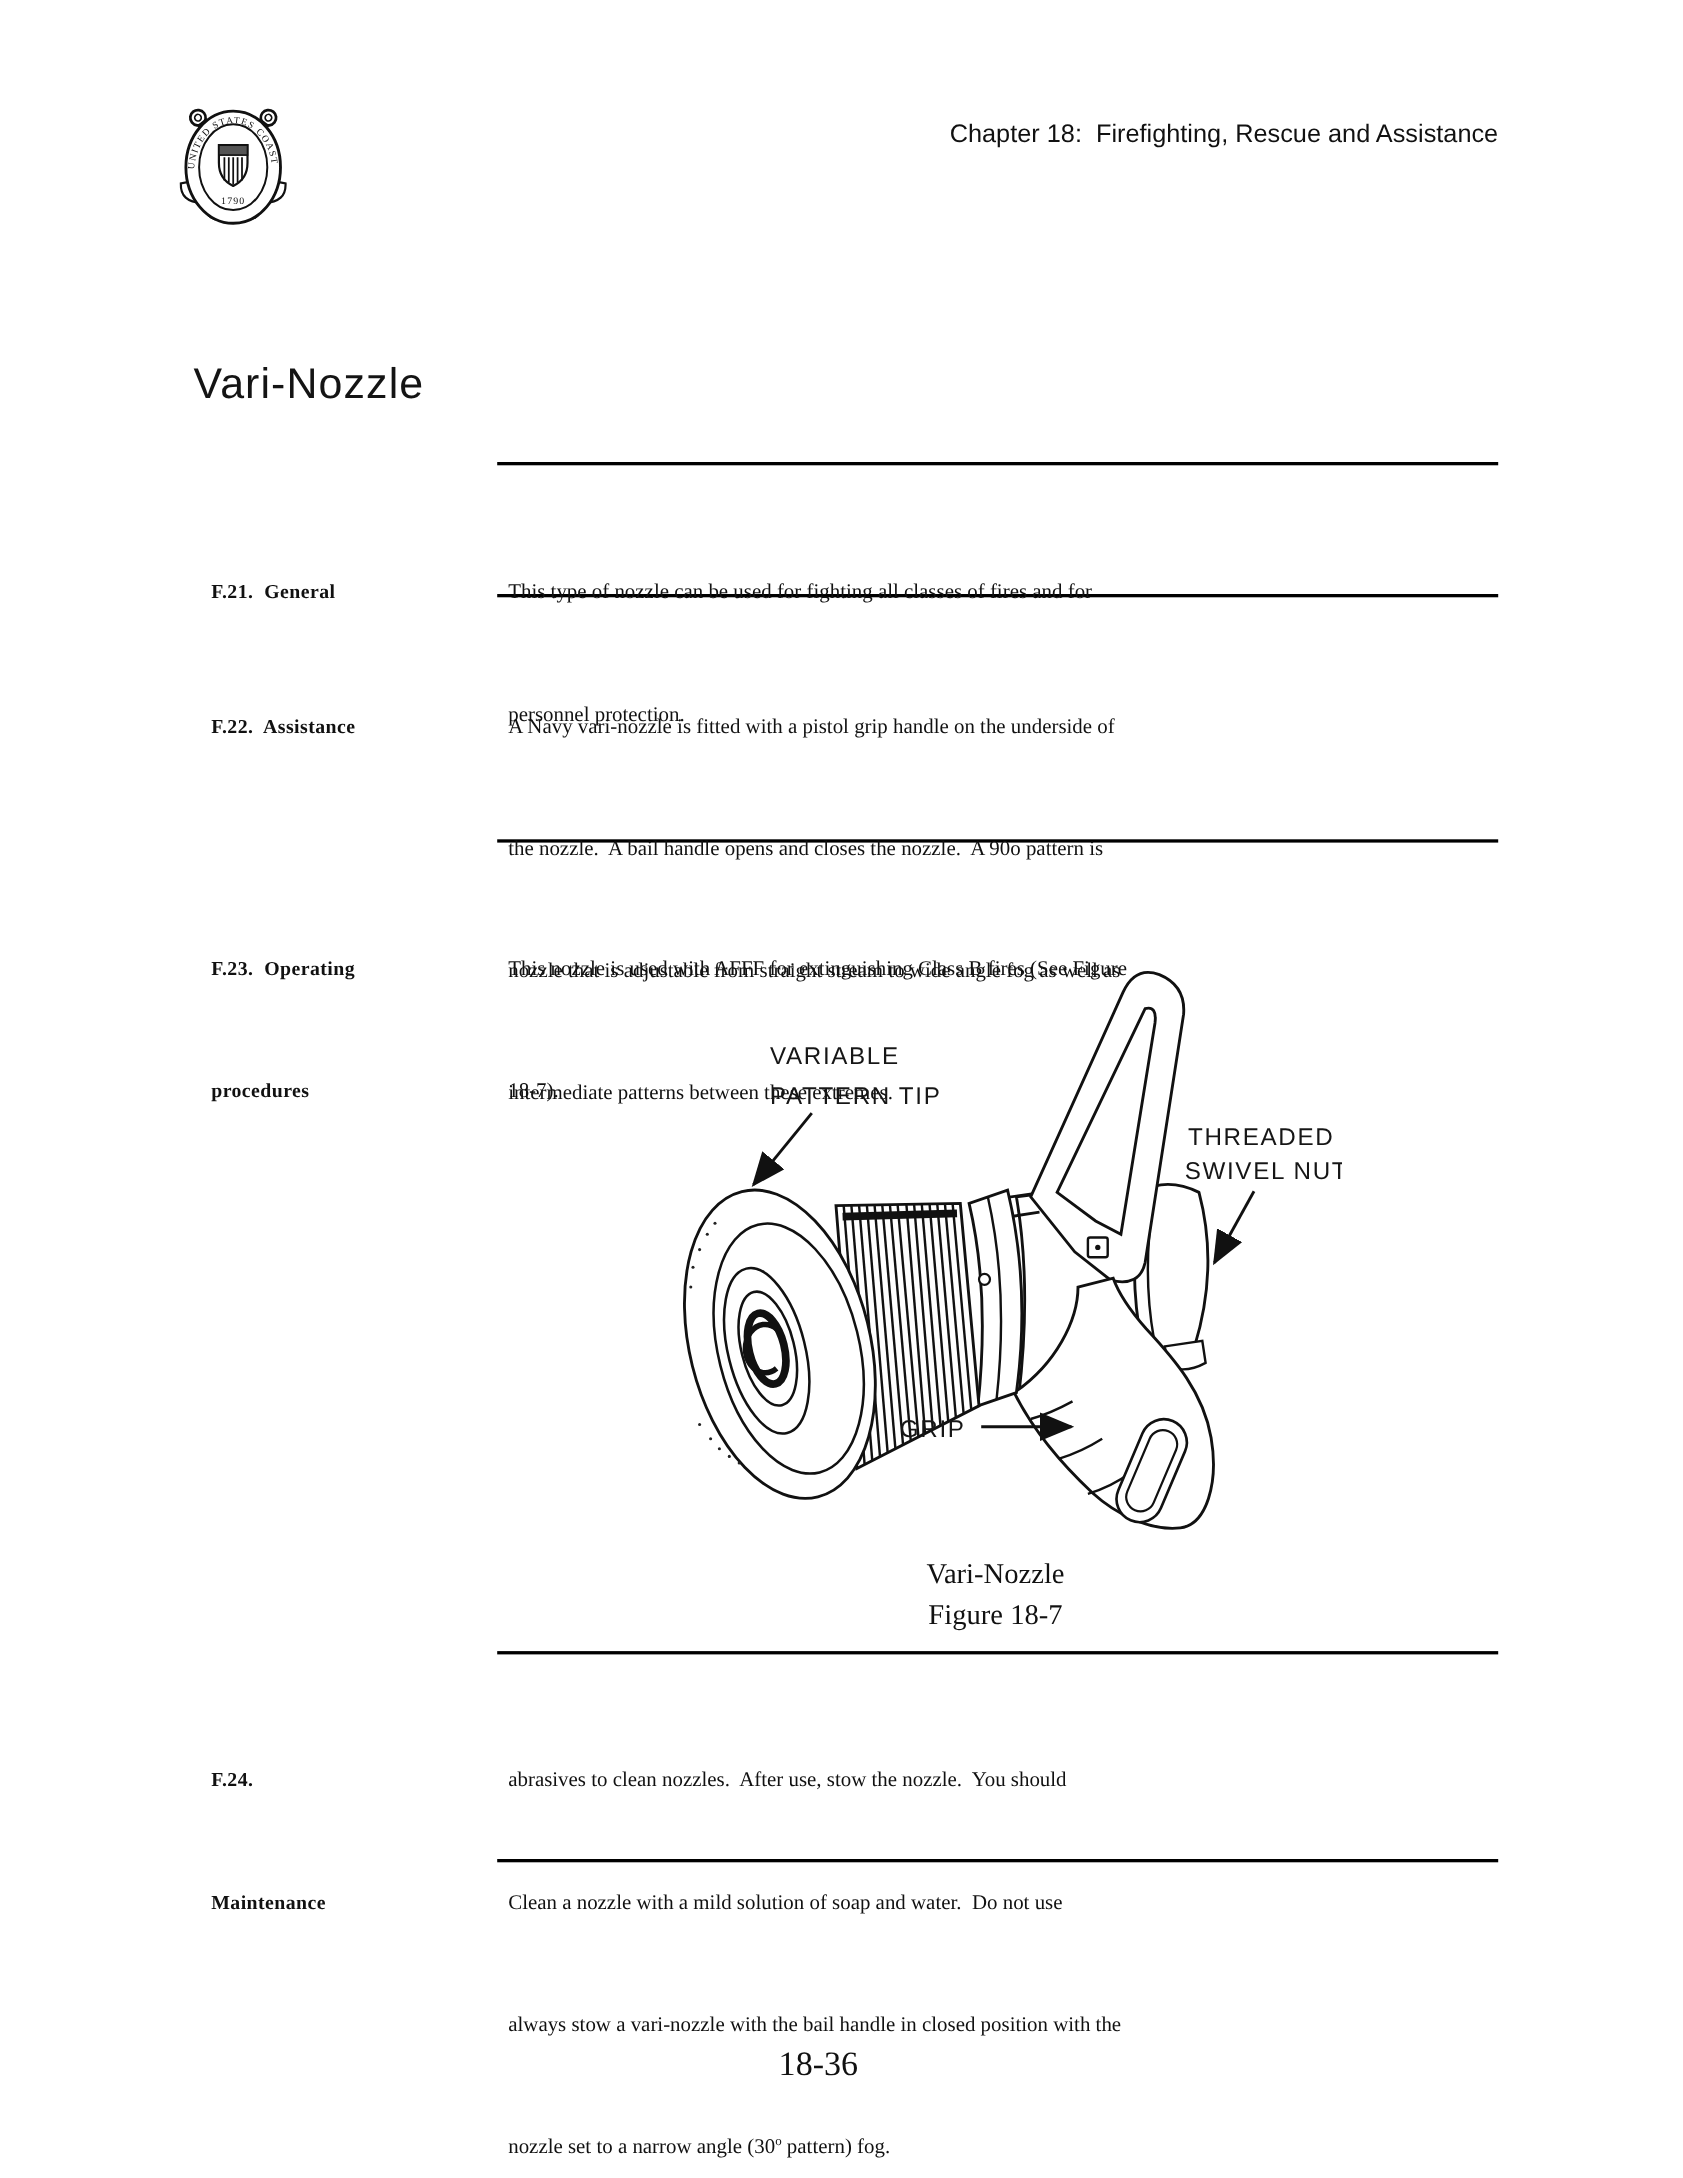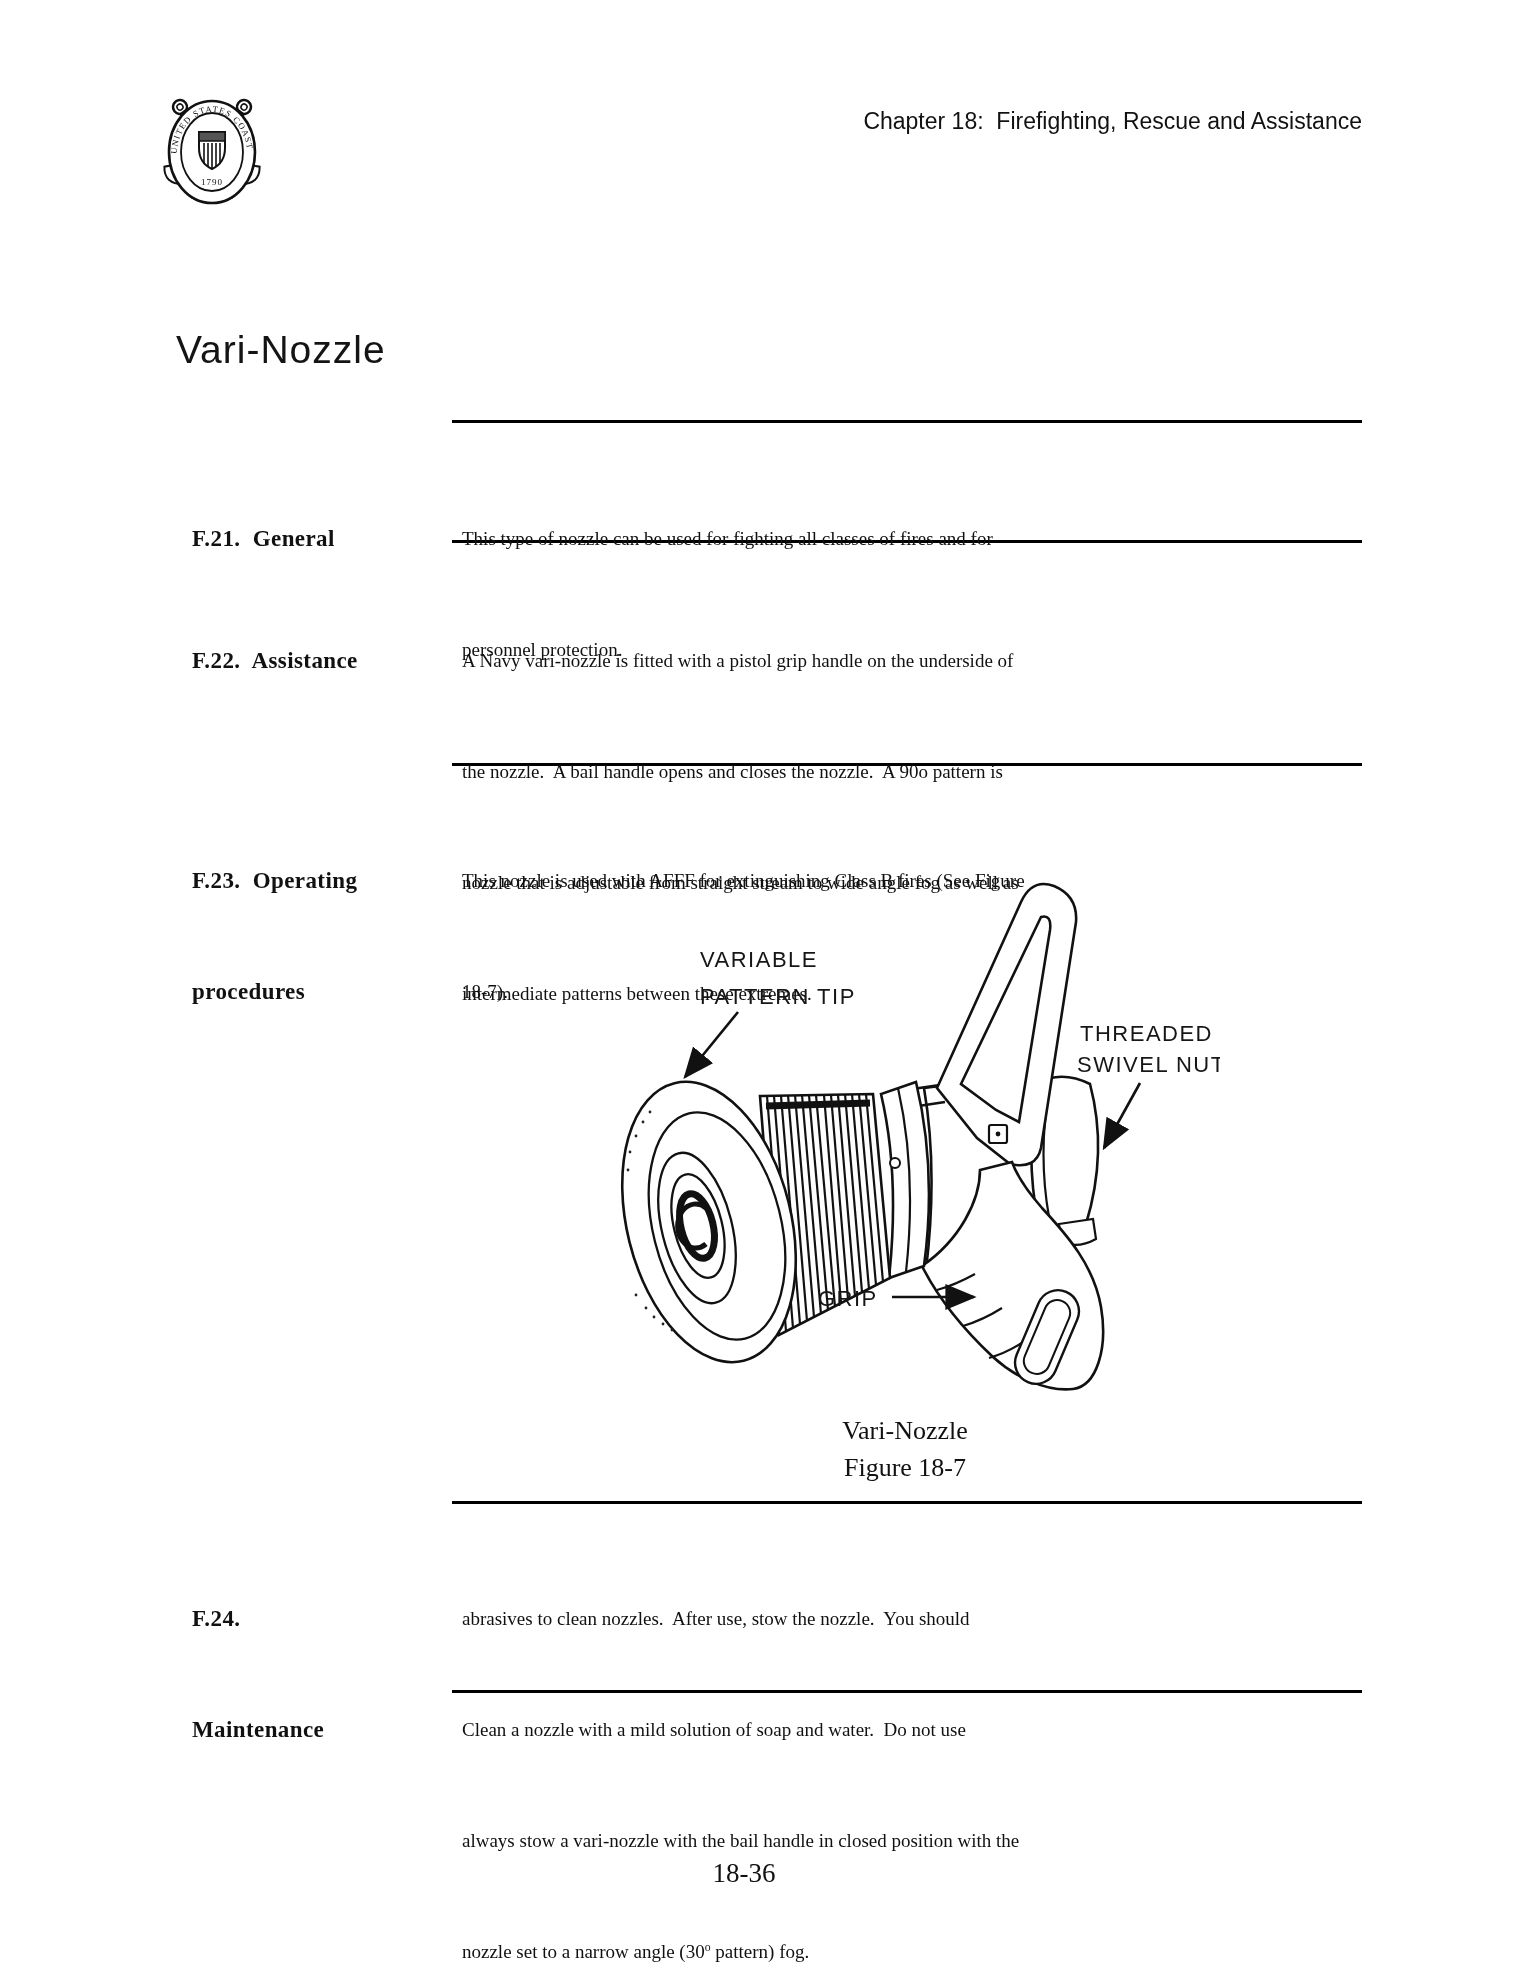--- a/index.html
+++ b/index.html
@@ -12,33 +12,33 @@
   .chapter-header{
     top:108px;right:168px;font-size:23px;white-space:pre;
     font-family:Liberation Sans, sans-serif;
   }
   .doc-title{
     top:328px;left:176px;font-size:39px;font-weight:400;letter-spacing:1px;
     font-family:"Liberation Sans", sans-serif;color:#141414;margin:0;
   }
   .rule{left:452px;width:910px;height:3px;background:#000;}
   .sec-heading{
-    left:192px;width:265px;font-size:23px;font-weight:700;line-height:37px;
+    left:192px;width:265px;font-size:18px;font-weight:700;line-height:37px;
     white-space:pre;letter-spacing:0.4px;
   }
   .sec-body{
     left:462px;width:910px;font-size:19px;line-height:37px;white-space:pre;
   }
   .sec-body sup{font-size:0.62em;vertical-align:super;line-height:0;}
   .fig-caption{
     left:650px;top:1412px;width:510px;text-align:center;
     font-size:26px;line-height:37px;
   }
   .page-number{
-    left:0;top:1858px;width:1488px;text-align:center;font-size:27px;
+    left:0;top:1858px;width:1488px;text-align:center;font-size:31px;
   }
   .figure-svg{left:440px;top:870px;}
   .logo-svg{left:152px;top:82px;}
   svg text.fig-label{
     font-family:"Liberation Sans", sans-serif;font-size:22px;
     letter-spacing:1.5px;fill:#161616;
   }
   svg text.seal-text{
     font-family:"Liberation Serif", serif;font-size:8.6px;letter-spacing:1.2px;fill:#111;
   }

